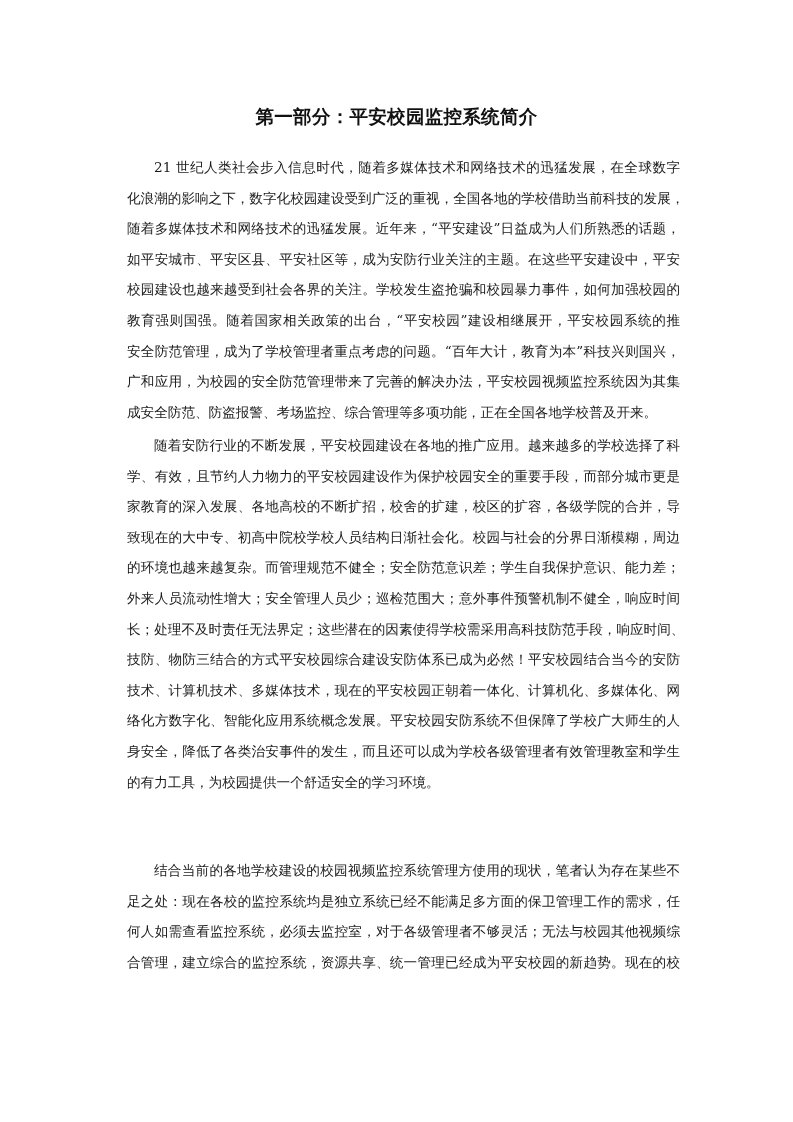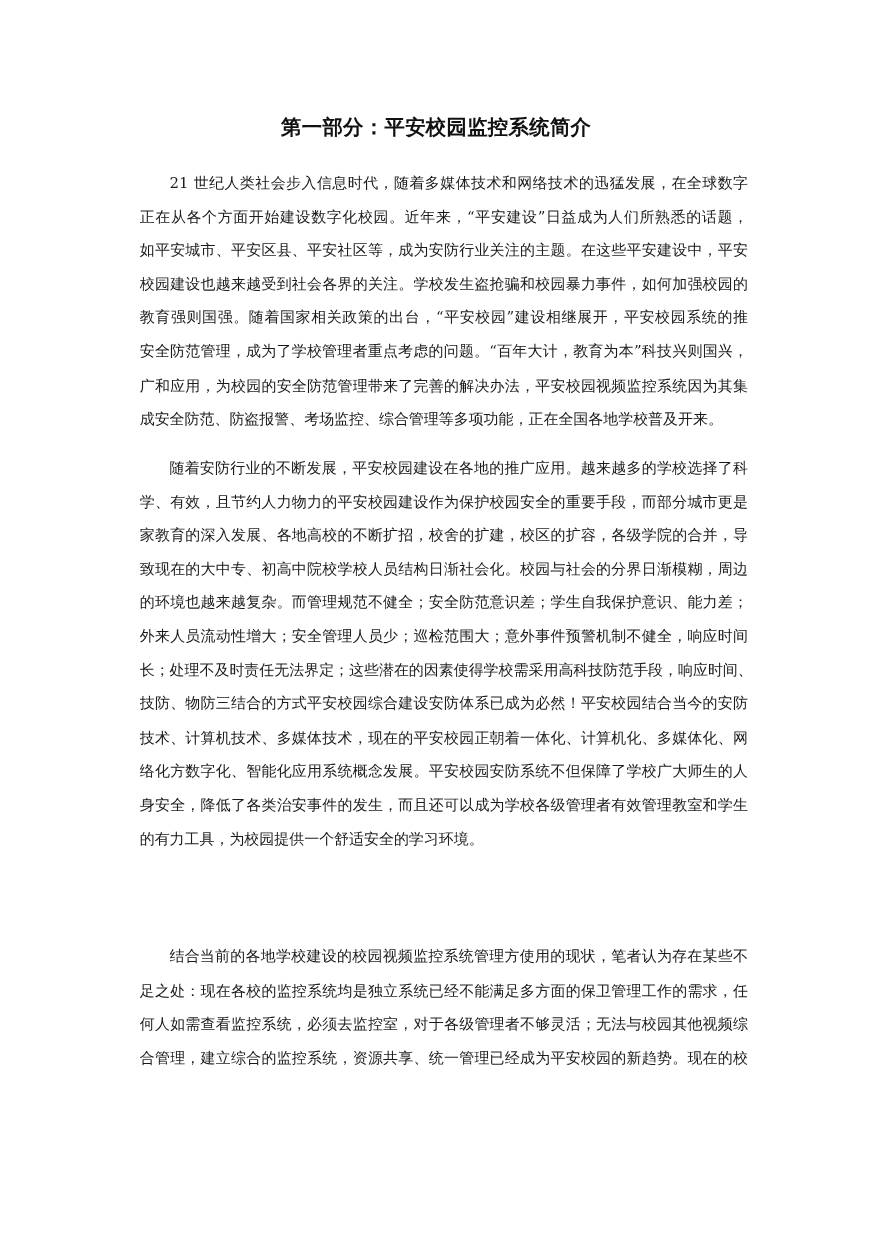--- a/index.html
+++ b/index.html
@@ -53,34 +53,35 @@
       white-space: nowrap;
       overflow: hidden;
     }
     .line.last {
       text-align-last: left;
     }
     .line.indent {
       padding-left: 27px;
     }
     .p1 { position: absolute; top: 145px; left: 0; width: 553px; }
-    .p2 { position: absolute; top: 404px; left: 0; width: 553px; }
+    .p2 { position: absolute; top: 423px; left: 0; width: 553px; }
     .p3 { position: absolute; top: 848px; left: 0; width: 553px; }
   </style>
 </head>
 <body>
 
 <div class="page">
   <div class="title">第一部分：平安校园监控系统简介</div>
 
   <div class="body-text">
 
     <div class="para p1">
       <span class="line indent">21 世纪人类社会步入信息时代，随着多媒体技术和网络技术的迅猛发展，在全球数字</span>
-      <span class="line">正在从各个方面开始建设数字化校园。近年来，“平安建设”日益成为人们所熟悉的话题，</span>
+      <span class="line">化浪潮的影响之下，数字化校园建设受到广泛的重视，全国各地的学校借助当前科技的发展，</span>
+      <span class="line">随着多媒体技术和网络技术的迅猛发展。近年来，“平安建设”日益成为人们所熟悉的话题，</span>
       <span class="line">如平安城市、平安区县、平安社区等，成为安防行业关注的主题。在这些平安建设中，平安</span>
       <span class="line">校园建设也越来越受到社会各界的关注。学校发生盗抢骗和校园暴力事件，如何加强校园的</span>
       <span class="line">教育强则国强。随着国家相关政策的出台，“平安校园”建设相继展开，平安校园系统的推</span>
       <span class="line">安全防范管理，成为了学校管理者重点考虑的问题。“百年大计，教育为本”科技兴则国兴，</span>
       <span class="line">广和应用，为校园的安全防范管理带来了完善的解决办法，平安校园视频监控系统因为其集</span>
       <span class="line last">成安全防范、防盗报警、考场监控、综合管理等多项功能，正在全国各地学校普及开来。</span>
     </div>
 
     <div class="para p2">
       <span class="line indent">随着安防行业的不断发展，平安校园建设在各地的推广应用。越来越多的学校选择了科</span>

